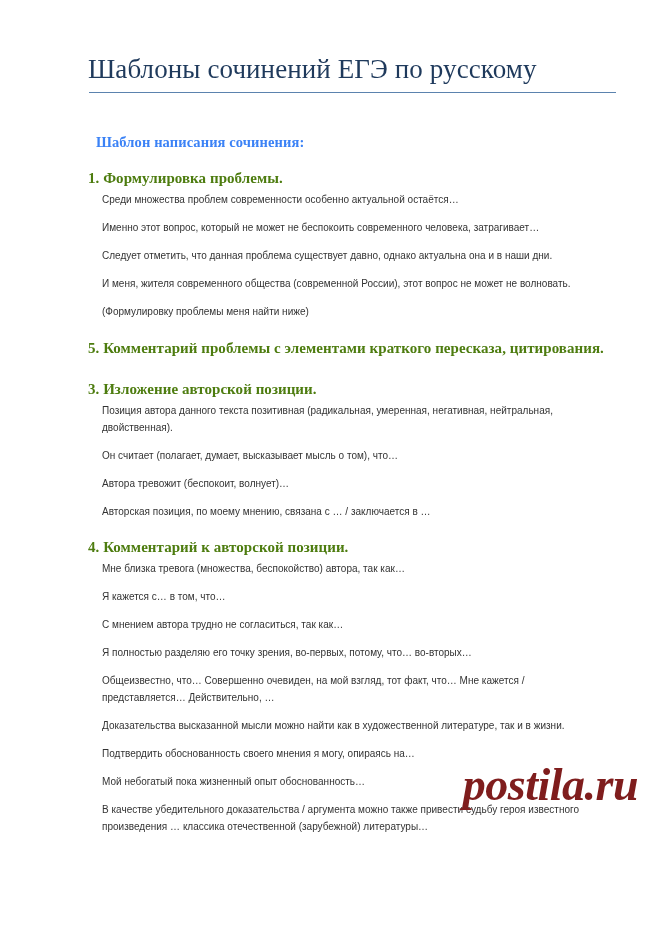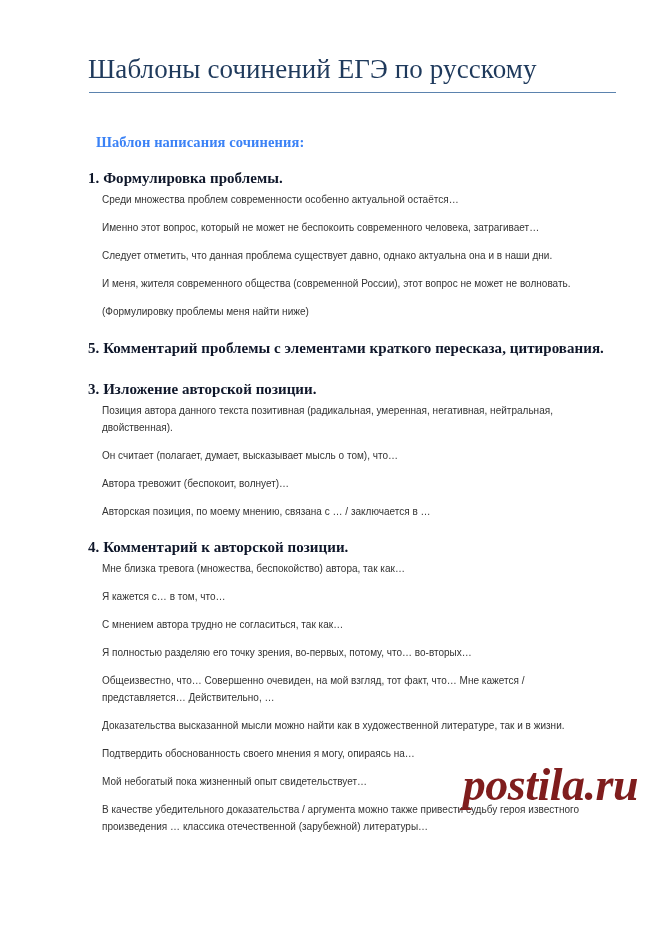--- a/index.html
+++ b/index.html
@@ -68,21 +68,21 @@
     left: 88px;
     top: 168px;
     width: 516px;
   }
 
   .section-heading {
     font-family: "Liberation Serif", "DejaVu Serif", serif;
     font-weight: bold;
     font-size: 15px;
     line-height: 21px;
-    color: #0f172a;
+    color: #4d7c0f;
     margin: 0 0 2px 0;
     letter-spacing: 0.05px;
   }
   .section-heading.spaced {
     margin-top: 20px;
   }
   .section-heading.two-line {
     line-height: 22px;
   }
 
@@ -146,20 +146,20 @@
     <p class="body-line gap-after">Авторская позиция, по моему мнению, связана с … / заключается в …</p>
 
     <h3 class="section-heading">4. Комментарий к авторской позиции.</h3>
     <p class="body-line first-after-heading">Мне близка тревога (множества, беспокойство) автора, так как…</p>
     <p class="body-line">Я кажется с… в том, что…</p>
     <p class="body-line">С мнением автора трудно не согласиться, так как…</p>
     <p class="body-line">Я полностью разделяю его точку зрения, во-первых, потому, что… во-вторых…</p>
     <p class="body-line">Общеизвестно, что… Совершенно очевиден, на мой взгляд, тот факт, что… Мне кажется / представляется… Действительно, …</p>
     <p class="body-line">Доказательства высказанной мысли можно найти как в художественной литературе, так и в жизни.</p>
     <p class="body-line">Подтвердить обоснованность своего мнения я могу, опираясь на…</p>
-    <p class="body-line">Мой небогатый пока жизненный опыт свидетельствует…</p>
+    <p class="body-line">Мой небогатый пока жизненный опыт обоснованность…</p>
     <p class="body-line">В качестве убедительного доказательства / аргумента можно также привести судьбу героя известного произведения … классика отечественной (зарубежной) литературы…</p>
 
   </div>
 
   <div class="watermark">postila.ru</div>
 
 </div>
 
 </body></html>

